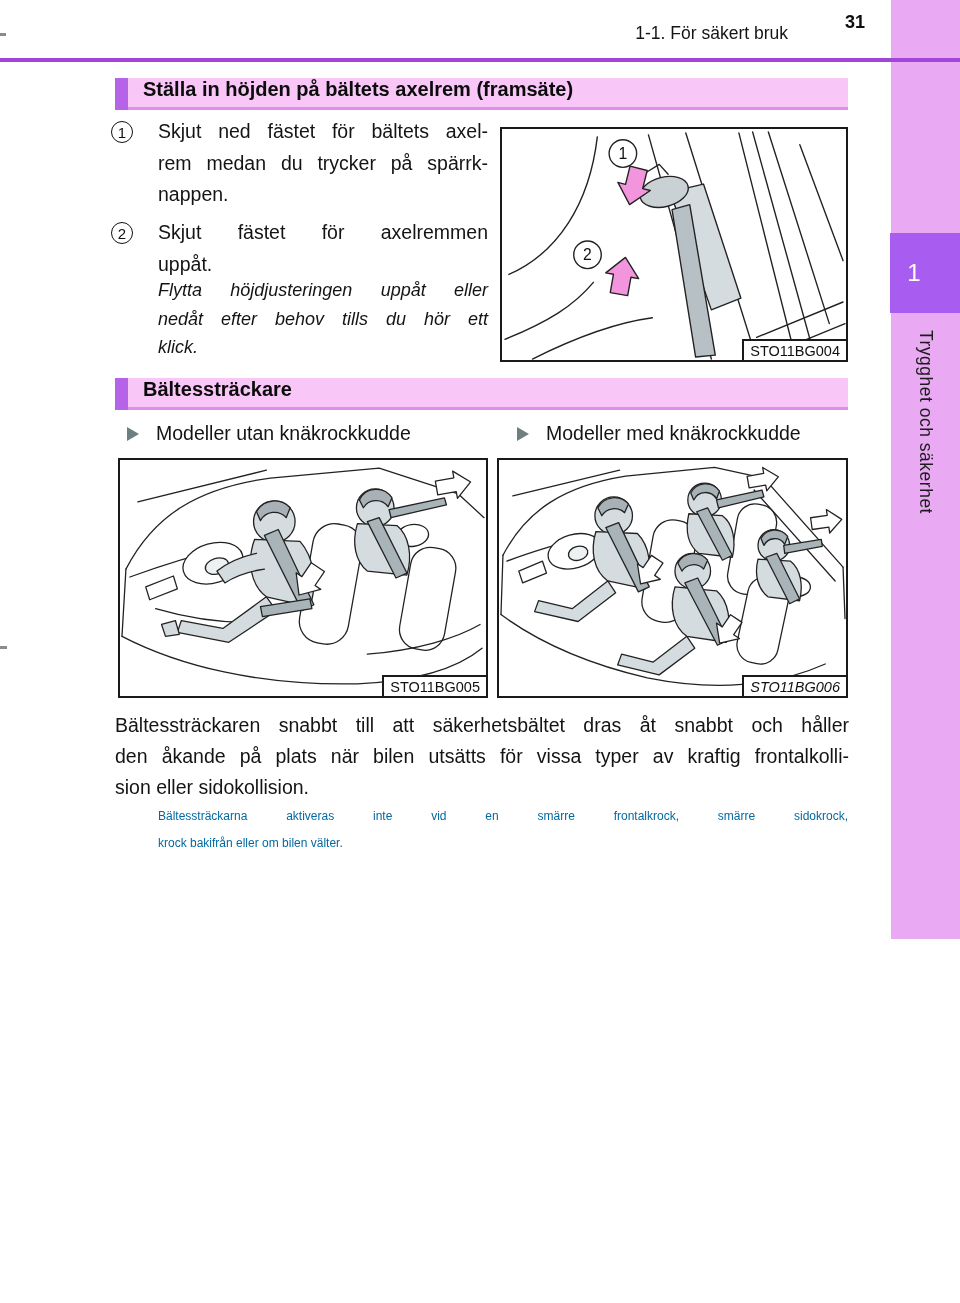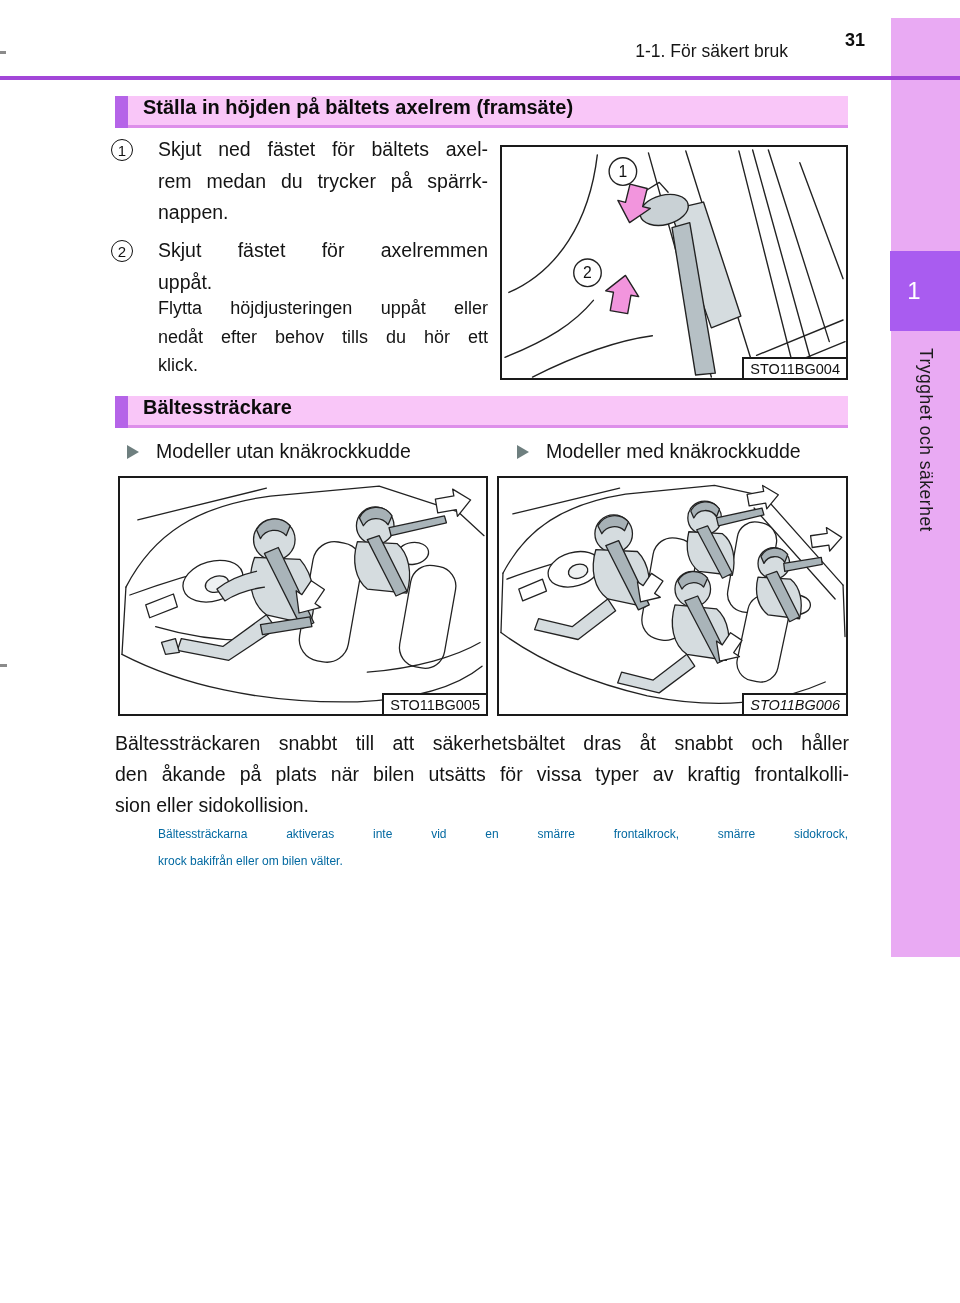--- a/index.html
+++ b/index.html
@@ -1,20 +1,19 @@
 <!DOCTYPE html>
 <html style="--accent-purple: #a246d8; --tab-strip: #e9aaf3; --chapter-box: #a95cf0; --section-bar-bg: #f9c6f8; --section-bar-accent: #b564e8; --figure-arrow-pink: #f295dd; --watermark-gray: #8f8f8f;"><head>
 <meta charset="utf-8">
 <style>
   html,body { margin:0; padding:0; background:#fff; }
   .page {
     position:relative; width:960px; height:939px; overflow:hidden;
     background:#fff; font-family:"Liberation Sans","DejaVu Sans",sans-serif;
     color:#111;
-    margin-top:18px;
   }
 
   
   .crop { position:absolute; left:0; background:#8b8b8b; }
   .crop.m1 { top:33px; width:6px; height:3px; }
   .crop.m2 { top:646px; width:7px; height:3px; }
   .crop.m3 { top:1272px; width:5px; height:3px; }
   .crop.m4 { top:1296px; width:13px; height:4px; }
 
   
@@ -45,21 +44,21 @@
   .bar1 { top:78px; } .bar2 { top:378px; }
 
   
   .callout-num { position:absolute; width:22px; height:22px; border:1.6px solid #111;
                  border-radius:50%; box-sizing:border-box;
                  display:flex; align-items:center; justify-content:center;
                  font-size:15px; color:#111; background:#fff; }
   .c1 { left:111px; top:121px; } .c2 { left:111px; top:222px; }
   .step-lines { position:absolute; left:158px; width:330px; font-size:19.5px; line-height:31.5px; color:#141414; }
   .s1 { top:116px; } .s2 { top:217px; }
-  .note1 { position:absolute; left:158px; top:276px; width:330px; font-size:18px; line-height:28.5px; color:#141414; }
+  .note1 { position:absolute; left:158px; top:276px; width:330px; font-size:18px; line-height:28.5px; color:#141414;font-style:italic; }
   .jl { text-align:justify; text-align-last:justify; }
 
   
   .fig { position:absolute; border:2px solid #1a1a1a; background:#fff; box-sizing:border-box; margin:0; }
   .fig1 { left:500px; top:127px; width:348px; height:235px; }
   .fig2 { left:118px; top:458px; width:370px; height:240px; }
   .fig3 { left:497px; top:458px; width:351px; height:240px;font-style:italic; }
   .fig svg { display:block; width:100%; height:100%; }
   .figlabel { position:absolute; right:0; bottom:0; background:#fff;
               border-top:2px solid #1a1a1a; border-left:2px solid #1a1a1a;

